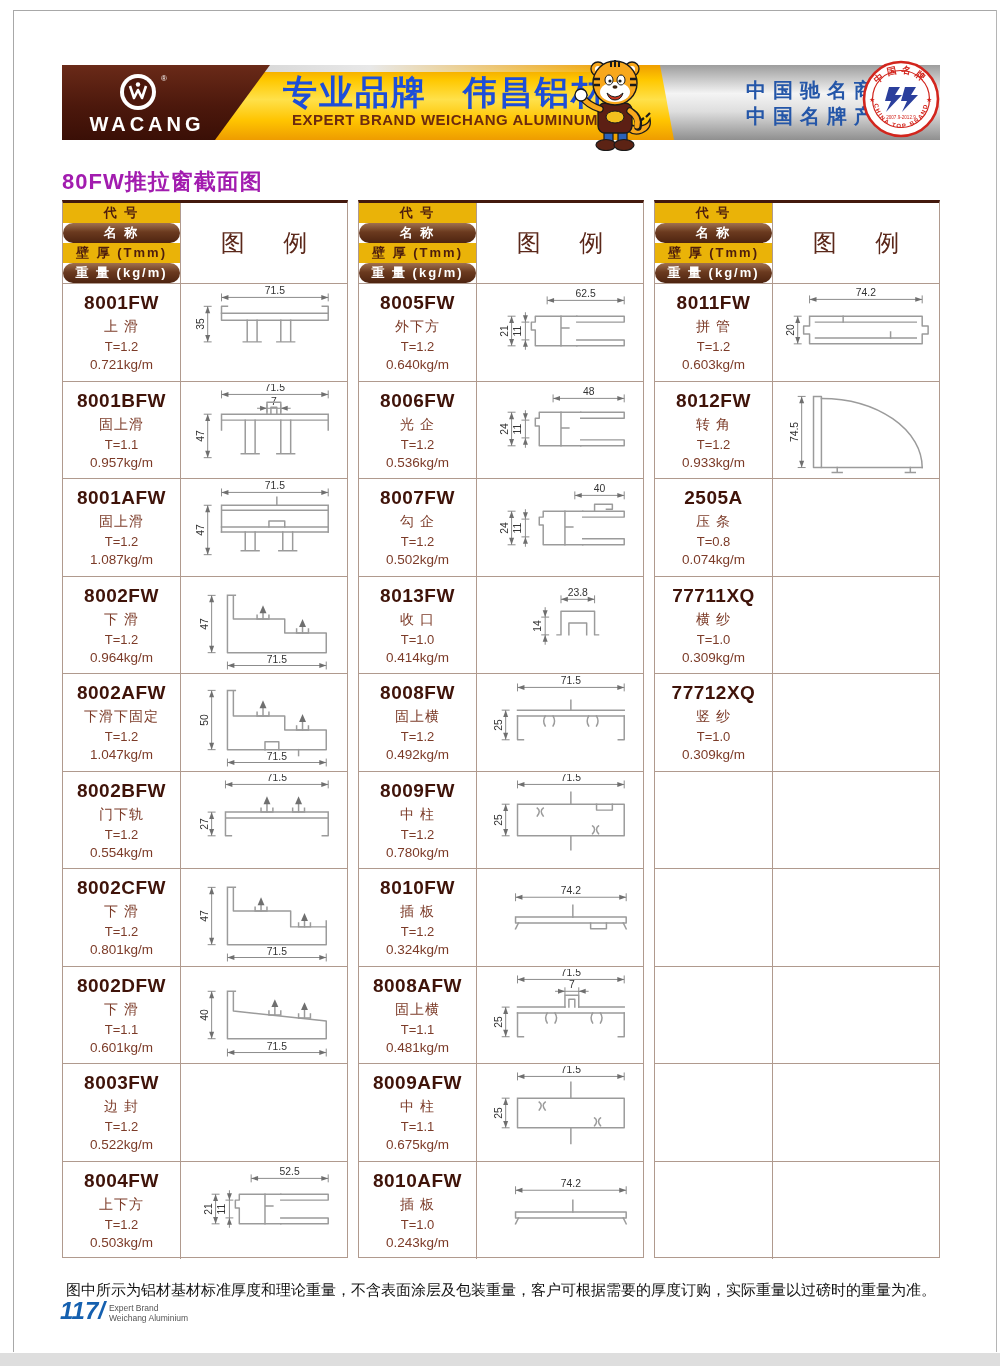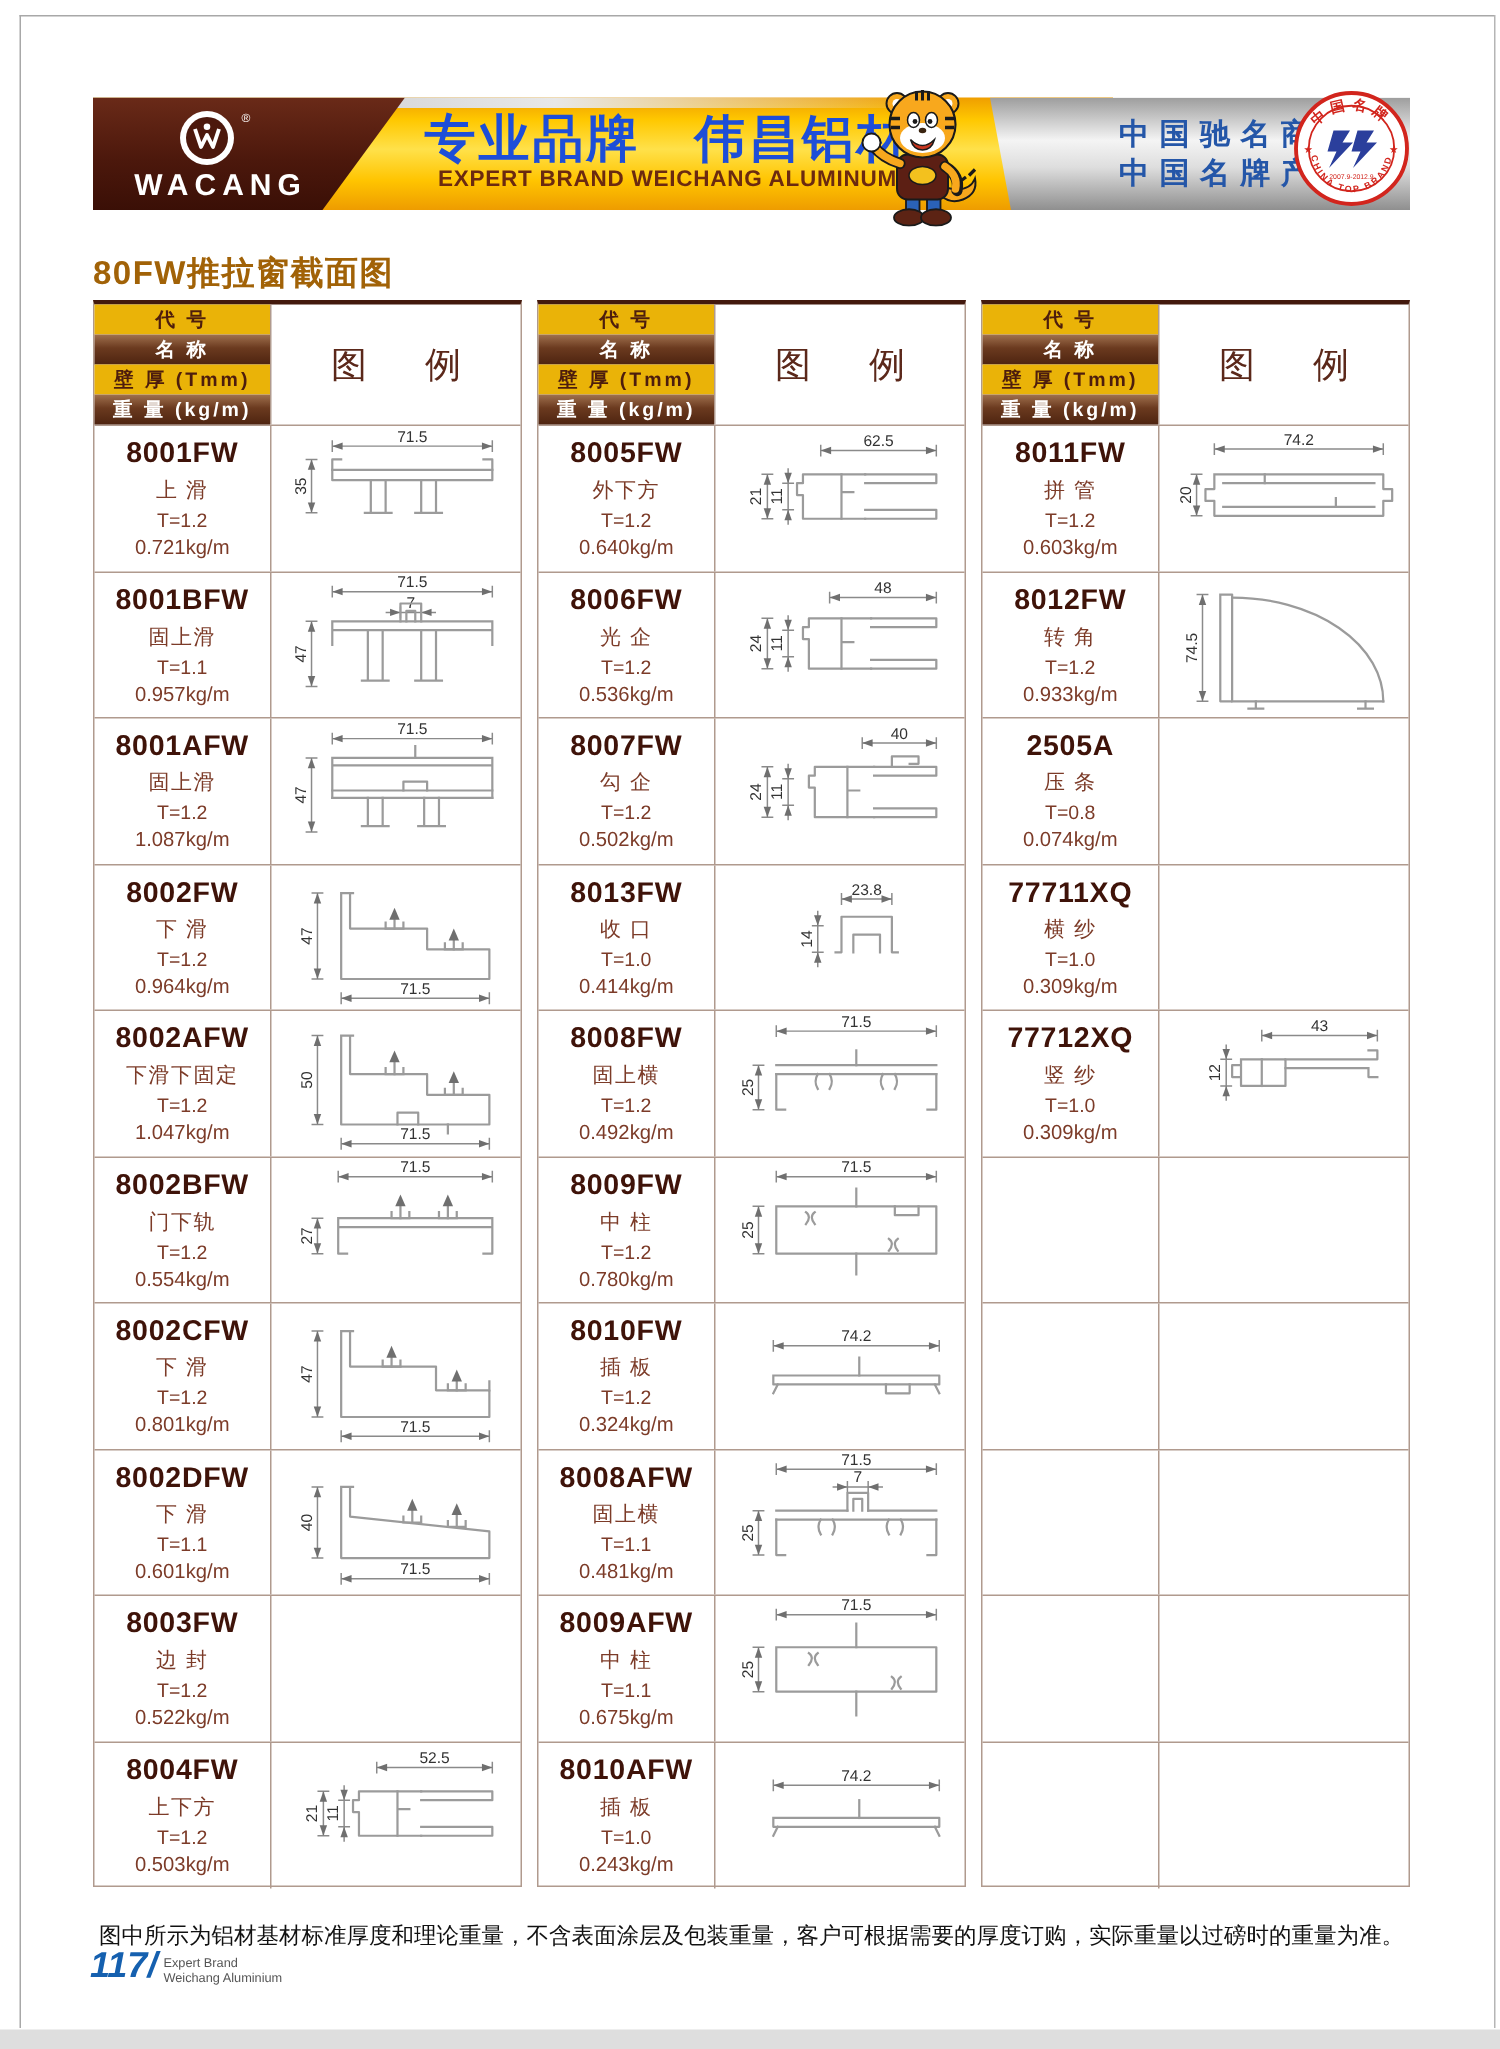--- a/index.html
+++ b/index.html
@@ -33,33 +33,33 @@
     font-size:34px;font-weight:bold;color:#1d4ed8;letter-spacing:2px;}
   .banner-en{position:absolute;left:168px;top:46px;width:430px;text-align:center;
     font-size:15px;font-weight:bold;color:#6b2a10;letter-spacing:0.5px;}
   .silver-text{position:absolute;left:684px;top:12px;line-height:26px;white-space:nowrap;
     font-size:20px;font-weight:bold;color:#2456a8;letter-spacing:7px;}
   .tiger{position:absolute;left:506px;top:-10px;}
   .badge{position:absolute;left:799px;top:-6px;}
 
   
   .doc-title{position:absolute;left:62px;top:167px;font-size:22px;font-weight:bold;
-    color:#a16207;letter-spacing:1px;}
+    color:#a21caf;letter-spacing:1px;}
 
   
   .tables{position:absolute;left:62px;top:200px;width:878px;height:1058px;}
   .ptable{position:absolute;top:0;width:286px;height:1058px;box-sizing:border-box;
     border:1px solid #b09a8e;border-top:3px solid #43190d;background:#fff;}
   .thead{display:flex;height:80px;border-bottom:1px solid #b09a8e;}
   .thead-left{width:118px;box-sizing:border-box;border-right:1px solid #b09a8e;}
   .hrow{height:20px;display:flex;align-items:center;justify-content:center;
     font-size:13px;font-weight:bold;}
   .hrow.plain{color:#4d1d0d;background:#eab308;letter-spacing:2px;}
   .hrow.brown{color:#fff;letter-spacing:2px;
-    background:linear-gradient(180deg,#a0714e 0%,#6b3a1f 45%,#4e2410 100%);}
+    background:linear-gradient(180deg,#a0714e 0%,#6b3a1f 45%,#4e2410 100%);border-radius:10px;}
   .thead-right{flex:1;display:flex;align-items:center;justify-content:center;
     font-size:24px;color:#5b281a;letter-spacing:16px;text-indent:16px;}
   .prow{display:flex;height:97.5px;box-sizing:border-box;border-bottom:1px solid #b09a8e;}
   .prow:last-child{border-bottom:none;}
   .prow-left{width:118px;box-sizing:border-box;border-right:1px solid #b09a8e;
     display:flex;flex-direction:column;align-items:center;justify-content:center;}
   .prow-right{flex:1;display:flex;align-items:center;justify-content:center;}
   .pcode{font-size:19px;font-weight:bold;color:#3f1309;letter-spacing:0.5px;margin-bottom:4px;}
   .pname{font-size:14px;color:#7c3b28;margin-bottom:3px;letter-spacing:1px;}
   .pt{font-size:13px;color:#7c3b28;margin-bottom:3px;}
@@ -759,36 +759,20 @@
             <div class="pw">0.309kg/m</div>
           </div>
         </div>
         <div class="prow">
           <div class="prow-left">
             <div class="pcode">77712XQ</div>
             <div class="pname">竖 纱</div>
             <div class="pt">T=1.0</div>
             <div class="pw">0.309kg/m</div>
           </div>
-          <div class="prow-right">
-            <svg width="164" height="92" viewBox="0 0 166 92">
-              <path d="M68,10 V18 M146,10 V18 M68,14 H146" class="dim"></path>
-              <polygon points="68,14 75,11.5 75,16.5" class="dimf"></polygon>
-              <polygon points="146,14 139,11.5 139,16.5" class="dimf"></polygon>
-              <text x="107" y="11" class="dimt" text-anchor="middle">43</text>
-              <path d="M40,30 H48 M40,48 H48 M44,30 V48" class="dim"></path>
-              <path d="M44,20 V30 M44,48 V58" class="dim"></path>
-              <polygon points="44,30 41.5,23 46.5,23" class="dimf"></polygon>
-              <polygon points="44,48 41.5,55 46.5,55" class="dimf"></polygon>
-              <text x="40" y="39" class="dimt" text-anchor="middle" transform="rotate(-90 40 39)">12</text>
-              <path d="M54,30 H84 V48 H54 V30 M54,34 h-6 v8 h6" class="prof"></path>
-              <path d="M68,30 V48" class="prof"></path>
-              <path d="M84,30 H134 M84,36 H140 M134,30 H146 V24 H140 M140,36 V42 h6" class="prof"></path>
-            </svg>
-          </div>
         </div>
         <div class="prow">
           <div class="prow-left"></div>
           <div class="prow-right"></div>
         </div>
         <div class="prow">
           <div class="prow-left"></div>
           <div class="prow-right"></div>
         </div>
         <div class="prow">

